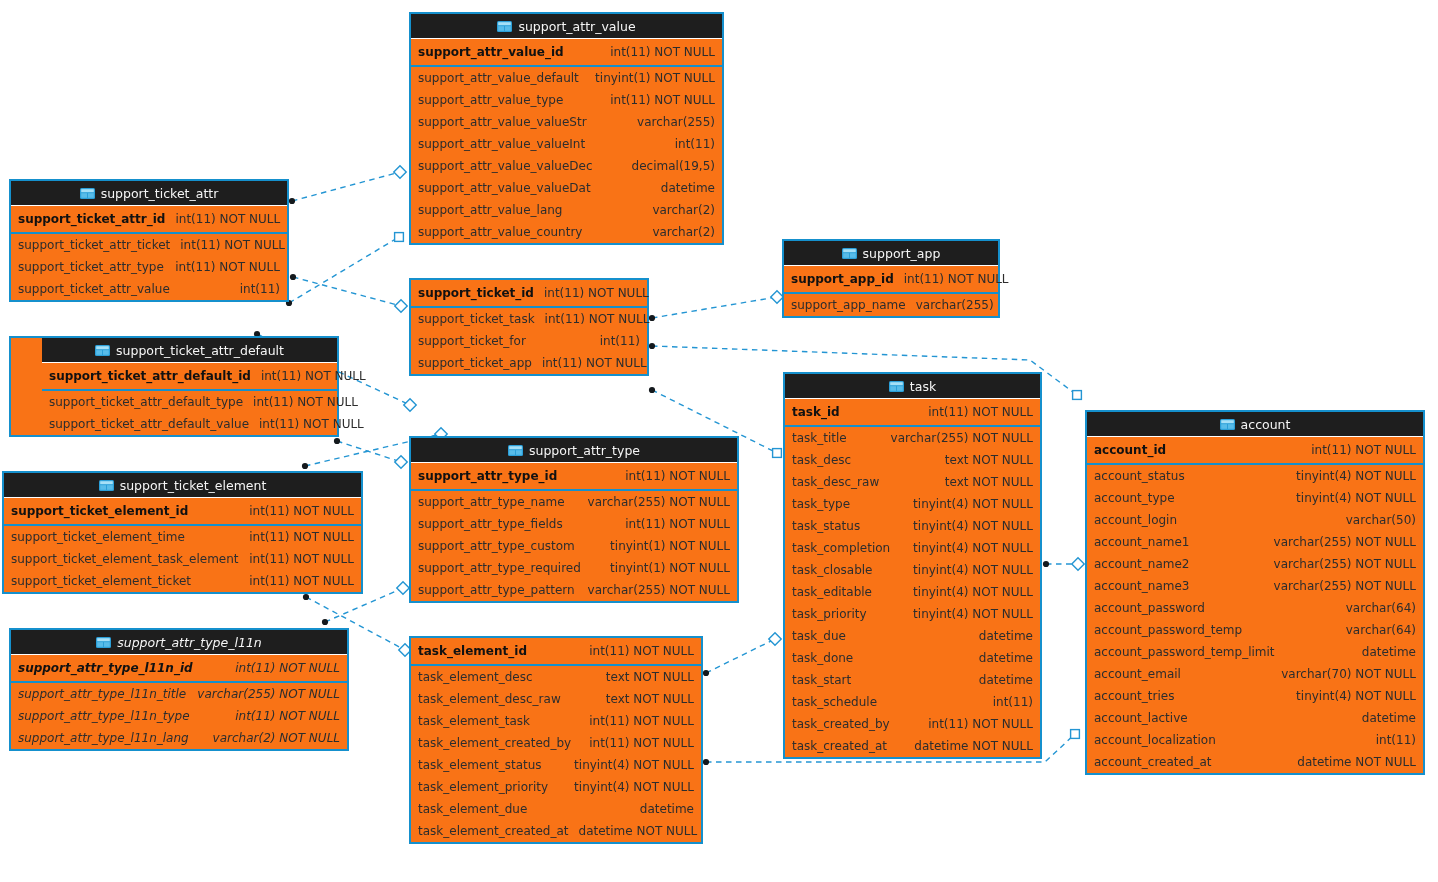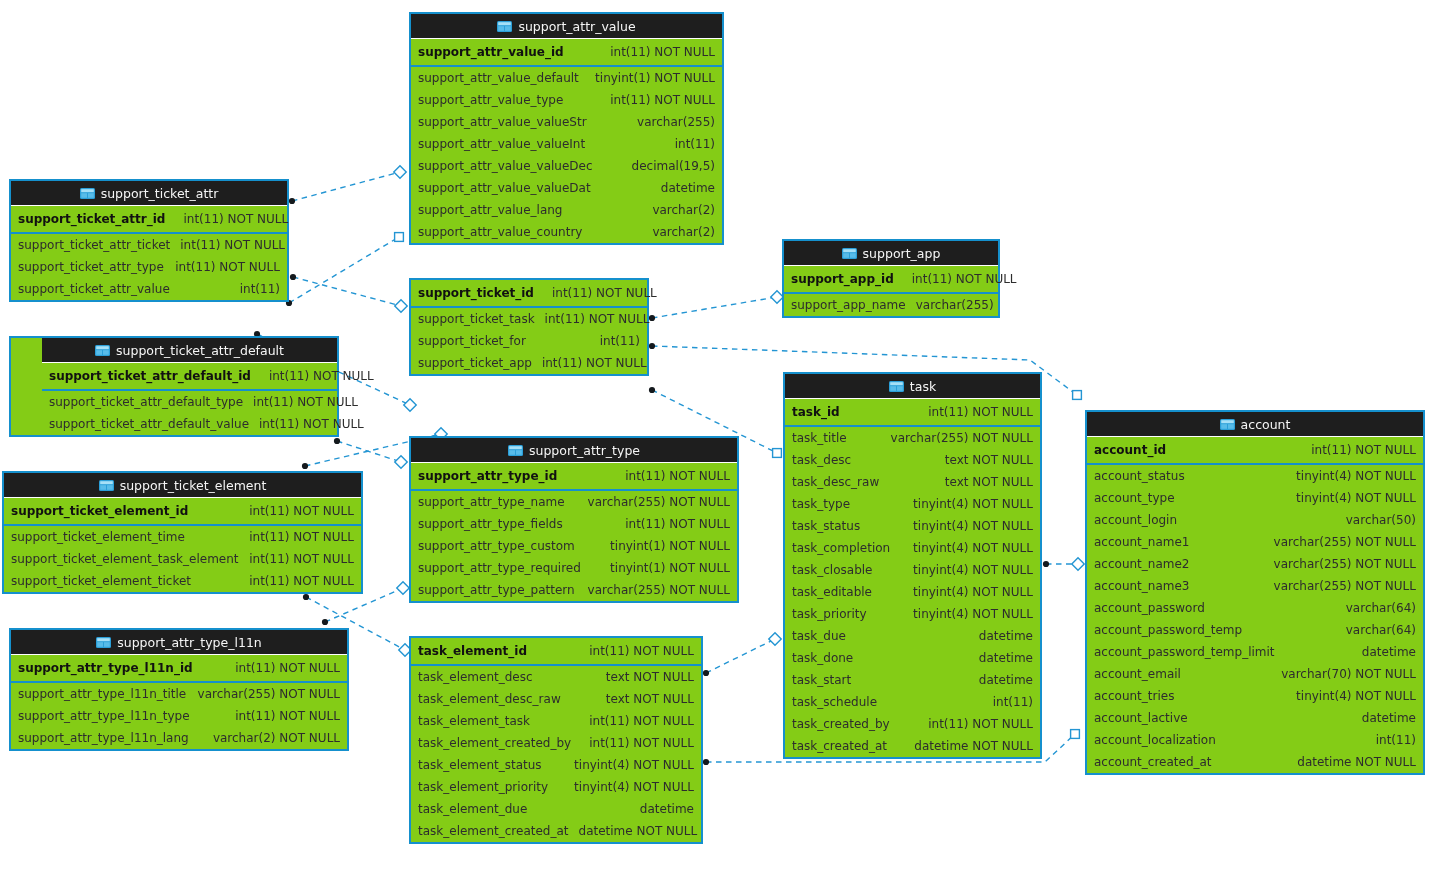--- a/index.html
+++ b/index.html
@@ -12,33 +12,33 @@
   body{
     width:1438px;height:882px;position:relative;overflow:hidden;
     font-family:"DejaVu Sans","Liberation Sans",sans-serif;
     -webkit-font-smoothing:antialiased;
   }
   #canvas{position:absolute;inset:0;width:1438px;height:882px;}
   #wires{position:absolute;inset:0;z-index:1;}
   .table-card{
     position:absolute;z-index:2;
     border:2px solid var(--blue);
-    background:#84cc16;
+    background:#f97316;
     box-sizing:border-box;
     font-size:12px;color:var(--txt);
   }
   .table-header{
     height:24px;background:var(--hdr);color:#f5f5f5;
     display:flex;align-items:center;justify-content:center;gap:6px;
     font-size:12.5px;border-bottom:1px solid #ffffff;
     white-space:nowrap;overflow:hidden;
   }
   .table-icon{display:inline-flex;flex:0 0 auto;}
   .pk-section{border-bottom:2px solid var(--blue);}
-  .pk-row{height:26px;gap:8px;}
+  .pk-row{height:26px;}
   .pk-row .col-name{font-weight:bold;color:#111;}
   .row{
     display:flex;align-items:center;justify-content:space-between;
     padding:0 7px;white-space:nowrap;box-sizing:border-box;
   }
   .col-section .row{height:22px;}
   .col-name{margin-right:10px;}
   .col-type{margin-left:auto;text-align:right;}
 </style>
 </head>
@@ -259,21 +259,21 @@
         <div class="row ">
           <span class="col-name">support_ticket_element_task_element</span>
           <span class="col-type">int(11) NOT NULL</span>
         </div>
         <div class="row ">
           <span class="col-name">support_ticket_element_ticket</span>
           <span class="col-type">int(11) NOT NULL</span>
         </div>
       </div>
     </div>
-    <div class="table-card" style="left: 9px; top: 628px; width: 340px;">
+    <div class="table-card" style="left: 9px; top: 628px; width: 340px; font-style: italic;">
       <div class="table-header">
         <span class="table-icon">
           <svg width="15" height="11" viewBox="0 0 15 11" aria-hidden="true">
             <rect x="0" y="0" width="15" height="11" rx="1.5" fill="#2b9fd8"></rect>
             <rect x="1.2" y="1.2" width="12.6" height="3" fill="#a6e0f7"></rect>
             <rect x="1.2" y="5.2" width="5.8" height="4.6" fill="#58bce9"></rect>
             <rect x="8" y="5.2" width="5.8" height="4.6" fill="#58bce9"></rect>
           </svg>
         </span>
         <span>support_attr_type_l11n</span>

